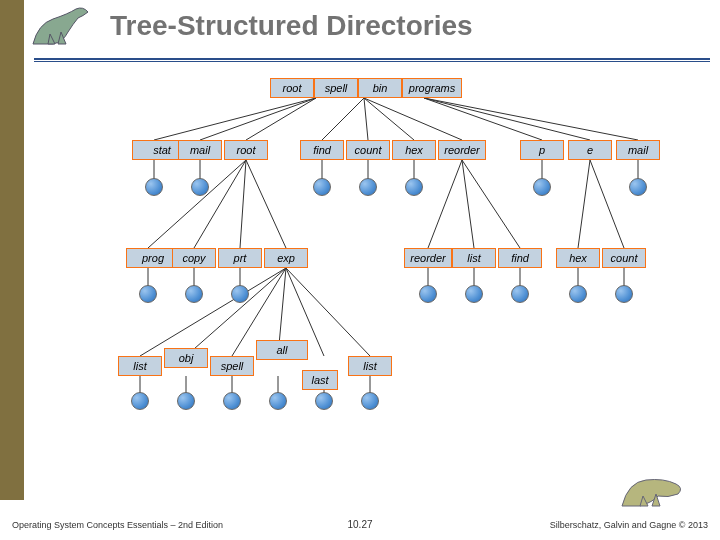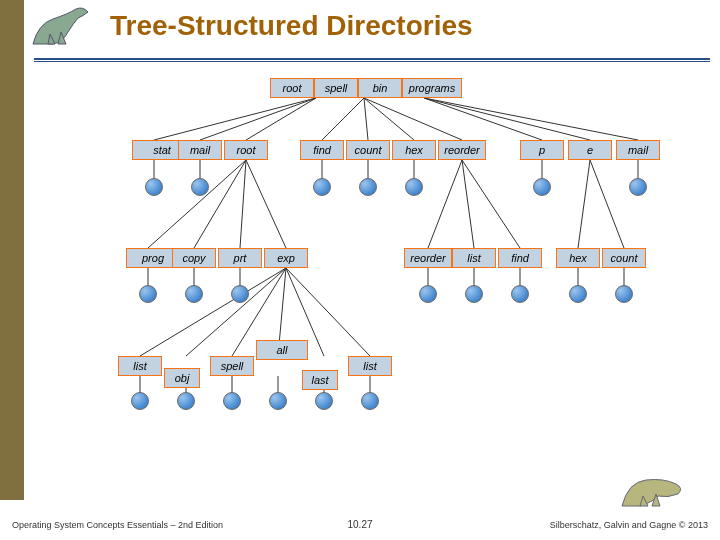--- a/index.html
+++ b/index.html
@@ -1,19 +1,19 @@
 <!DOCTYPE html>
 <html><head>
 <meta charset="utf-8">
 <style>
   * { box-sizing: border-box; }
   html, body { margin: 0; padding: 0; width: 720px; height: 540px; font-family: Arial, sans-serif; background: #fff; overflow: hidden; }
   .slide { position: relative; width: 720px; height: 540px; }
   .sidebar { position: absolute; left: 0; top: 0; width: 24px; height: 500px; background: #807040; }
-  .title { position: absolute; top: 10px; left: 110px; right: 30px; color: #a16207; font-size: 28px; font-weight: bold; }
+  .title { position: absolute; top: 10px; left: 110px; right: 30px; color: #737373; font-size: 28px; font-weight: bold; }
   .rule { position: absolute; left: 34px; right: 10px; top: 58px; height: 2px; background: #2a4e8a; }
   .rule2 { position: absolute; left: 34px; right: 10px; top: 61px; height: 1px; background: #2a4e8a; }
   .diagram { position: absolute; left: 112px; top: 78px; width: 580px; height: 390px; }
   .box { position: absolute; border: 1px solid #f97316; background: #c3d2e0; font-size: 11px; font-style: italic; display: flex; align-items: center; justify-content: center; height: 20px; }
   .file { position: absolute; width: 18px; height: 18px; border-radius: 50%; background: radial-gradient(circle at 30% 30%, #9bc5ef, #4f90d4 60%, #2b6db5); border: 1px solid #666; }
   svg.edges { position: absolute; left: 0; top: 0; width: 580px; height: 390px; }
   svg.edges line { stroke: #333; stroke-width: 1; }
   .footer-left { position: absolute; left: 12px; bottom: 10px; font-size: 9px; color: #333; }
   .footer-mid  { position: absolute; left: 0; right: 0; bottom: 10px; text-align: center; font-size: 10px; color: #333; }
   .footer-right{ position: absolute; right: 12px; bottom: 10px; font-size: 9px; color: #333; }
@@ -138,21 +138,21 @@
     <div class="box" style="left:444px;top:170px;width:44px">hex</div>
     <div class="box" style="left:490px;top:170px;width:44px">count</div>
 
     <div class="file" style="left:307px;top:207px"></div>
     <div class="file" style="left:353px;top:207px"></div>
     <div class="file" style="left:399px;top:207px"></div>
     <div class="file" style="left:457px;top:207px"></div>
     <div class="file" style="left:503px;top:207px"></div>
 
     <div class="box" style="left:6px;top:278px;width:44px">list</div>
-    <div class="box" style="left:52px;top:290px;width:36px">obj</div>
+    <div class="box" style="left:52px;top:270px;width:44px">obj</div>
     <div class="box" style="left:98px;top:278px;width:44px">spell</div>
     <div class="box" style="left:144px;top:262px;width:52px">all</div>
     <div class="box" style="left:190px;top:292px;width:36px">last</div>
     <div class="box" style="left:236px;top:278px;width:44px">list</div>
 
     <div class="file" style="left:19px;top:314px"></div>
     <div class="file" style="left:65px;top:314px"></div>
     <div class="file" style="left:111px;top:314px"></div>
     <div class="file" style="left:157px;top:314px"></div>
     <div class="file" style="left:203px;top:314px"></div>

